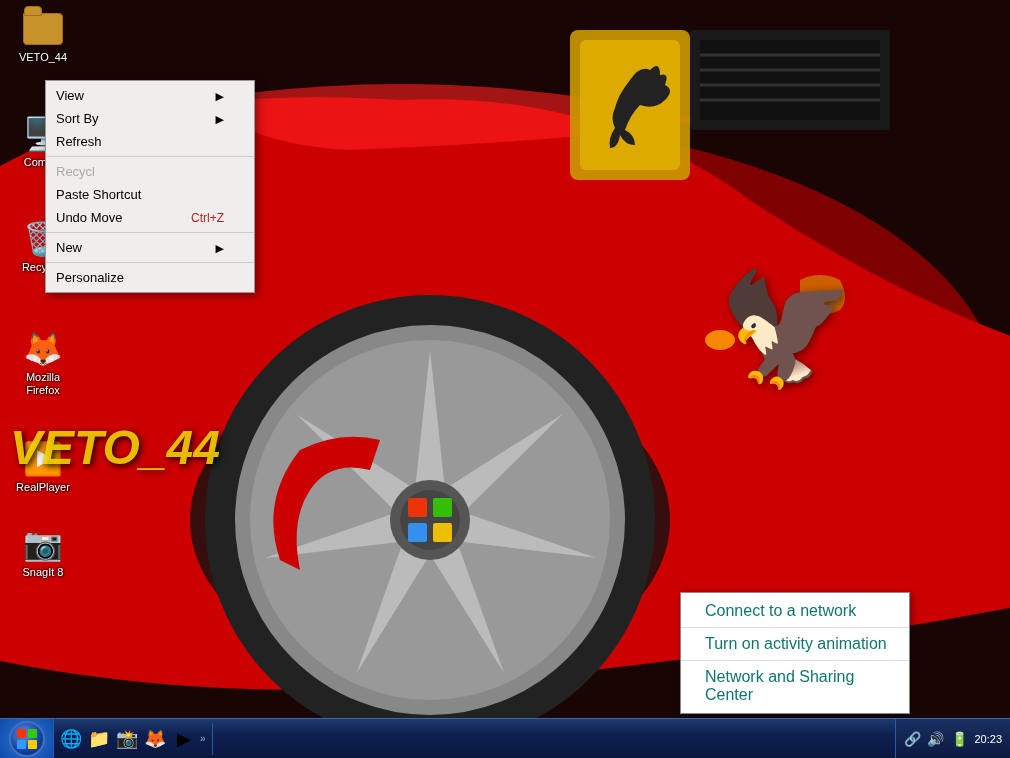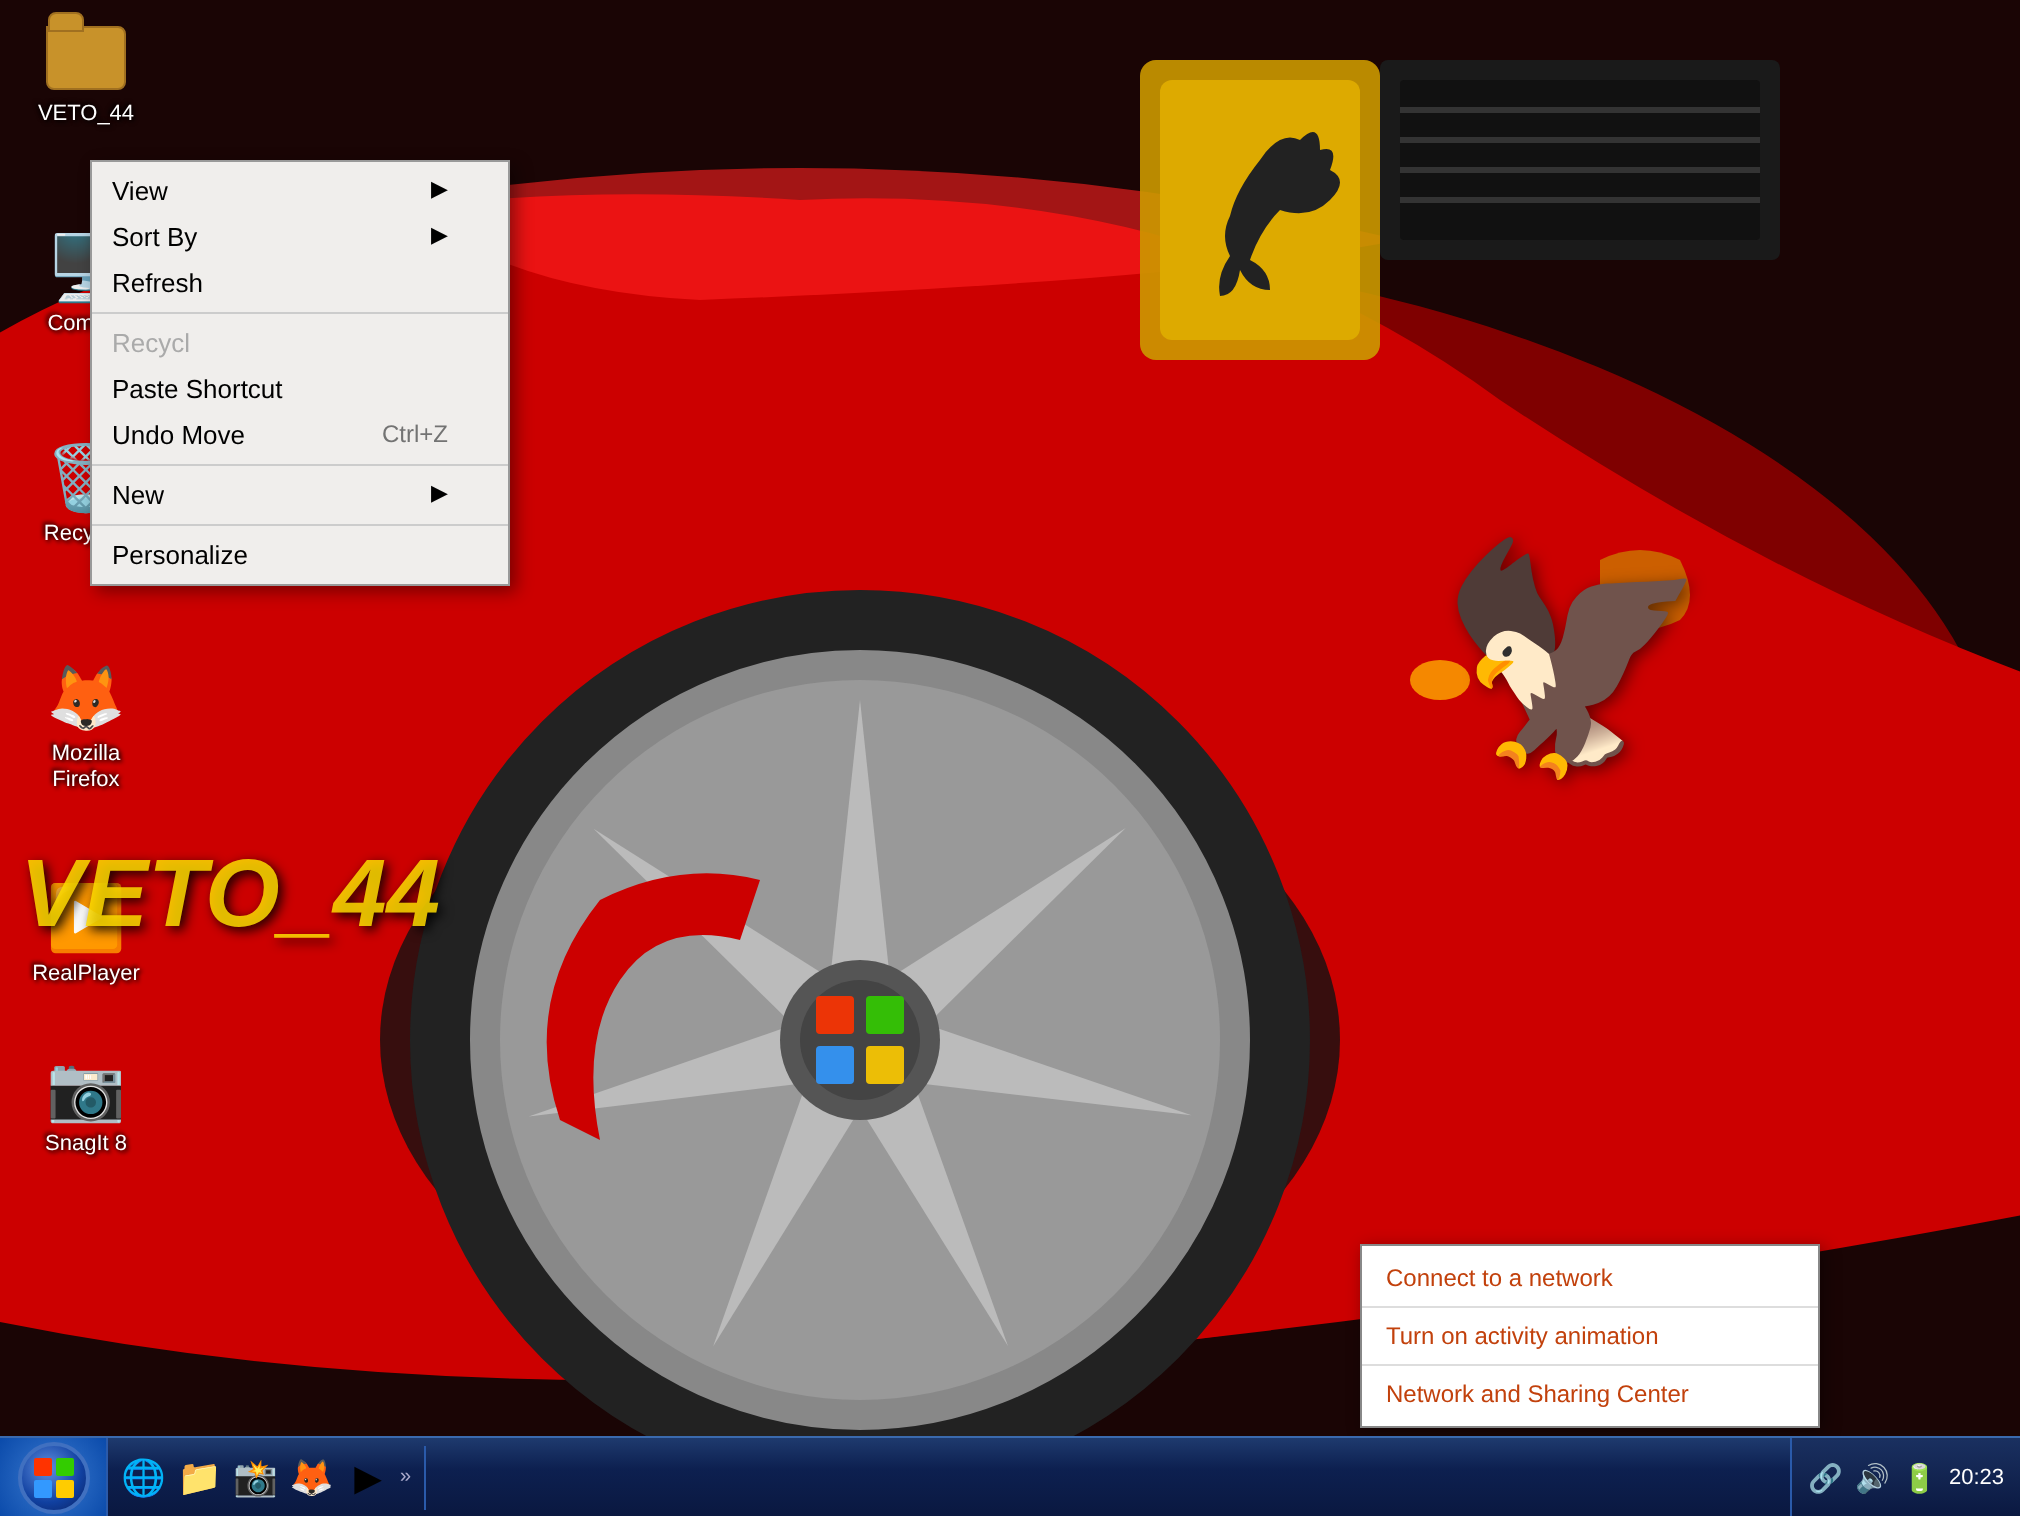--- a/index.html
+++ b/index.html
@@ -85,33 +85,33 @@
       width: 210px;
       padding: 3px 0;
       z-index: 100;
     }
     .ctx-item {
       padding: 4px 30px 4px 10px;
       font-size: 13px;
       color: #000;
       cursor: pointer;
       display: flex;
-      align-items: flex-start;
+      align-items: flex-end;
       justify-content: space-between;
       white-space: nowrap;
     }
     .ctx-item.disabled { color: #aaa; cursor: default; }
     .ctx-separator {
       height: 1px;
       background: #ccc;
       margin: 3px 0;
     }
     .ctx-item .ctx-shortcut {
       font-size: 12px;
-      color: #737373;
+      color: #b91c1c;
       margin-left: 26px;
     }
     .ctx-item .ctx-arrow {
       font-size: 11px;
     }
 
     
     #taskbar {
       position: absolute;
       bottom: 0;
@@ -195,23 +195,24 @@
       right: 100px;
       background: white;
       border: 1px solid #888;
       box-shadow: 2px 2px 8px rgba(0,0,0,0.4);
       width: 230px;
       padding: 4px 0;
       z-index: 150;
     }
     .net-item {
       padding: 5px 12px;
-      font-size: 12px;
-      color: #c2410c;
-      cursor: pointer;
+      font-size: 16px;
+      color: #0f766e;
+      cursor: pointer;
+      margin-left: 12px;
     }
     .net-separator { height: 1px; background: #ddd; margin: 2px 0; }
 
     
     #speedy-vista {
       position: absolute;
       bottom: 60px;
       left: 20px;
       font-size: 52px;
       font-weight: bold;

